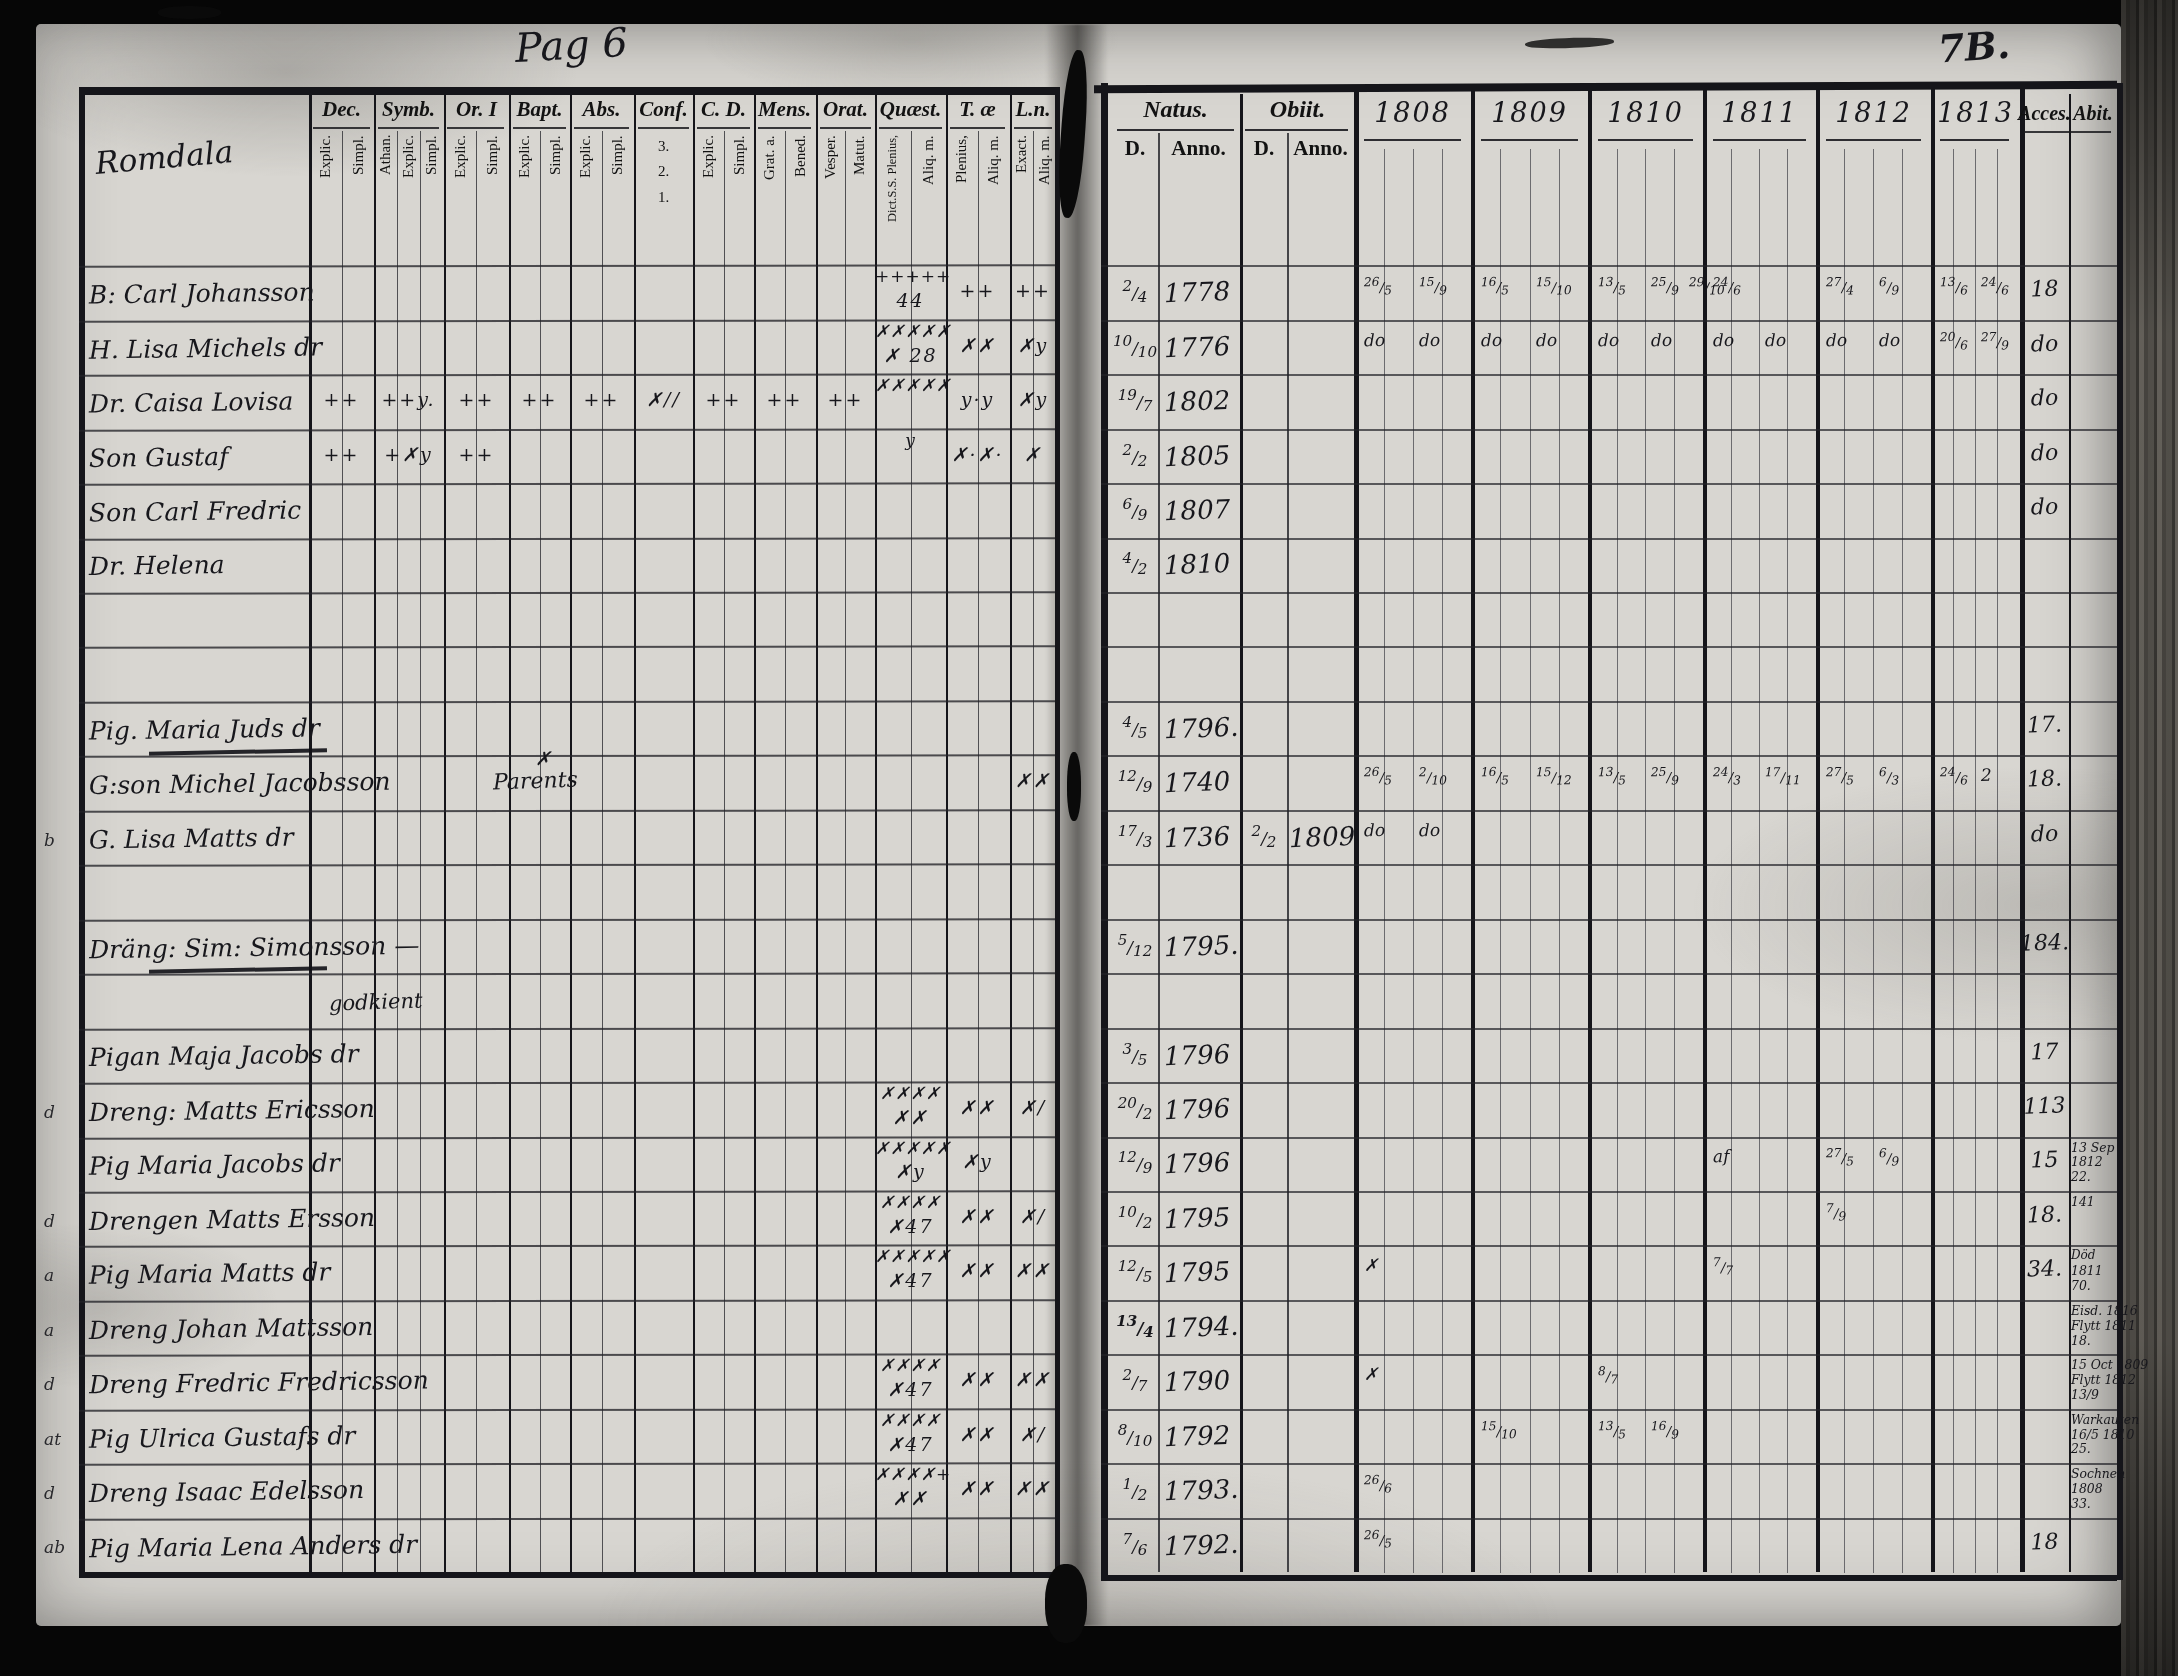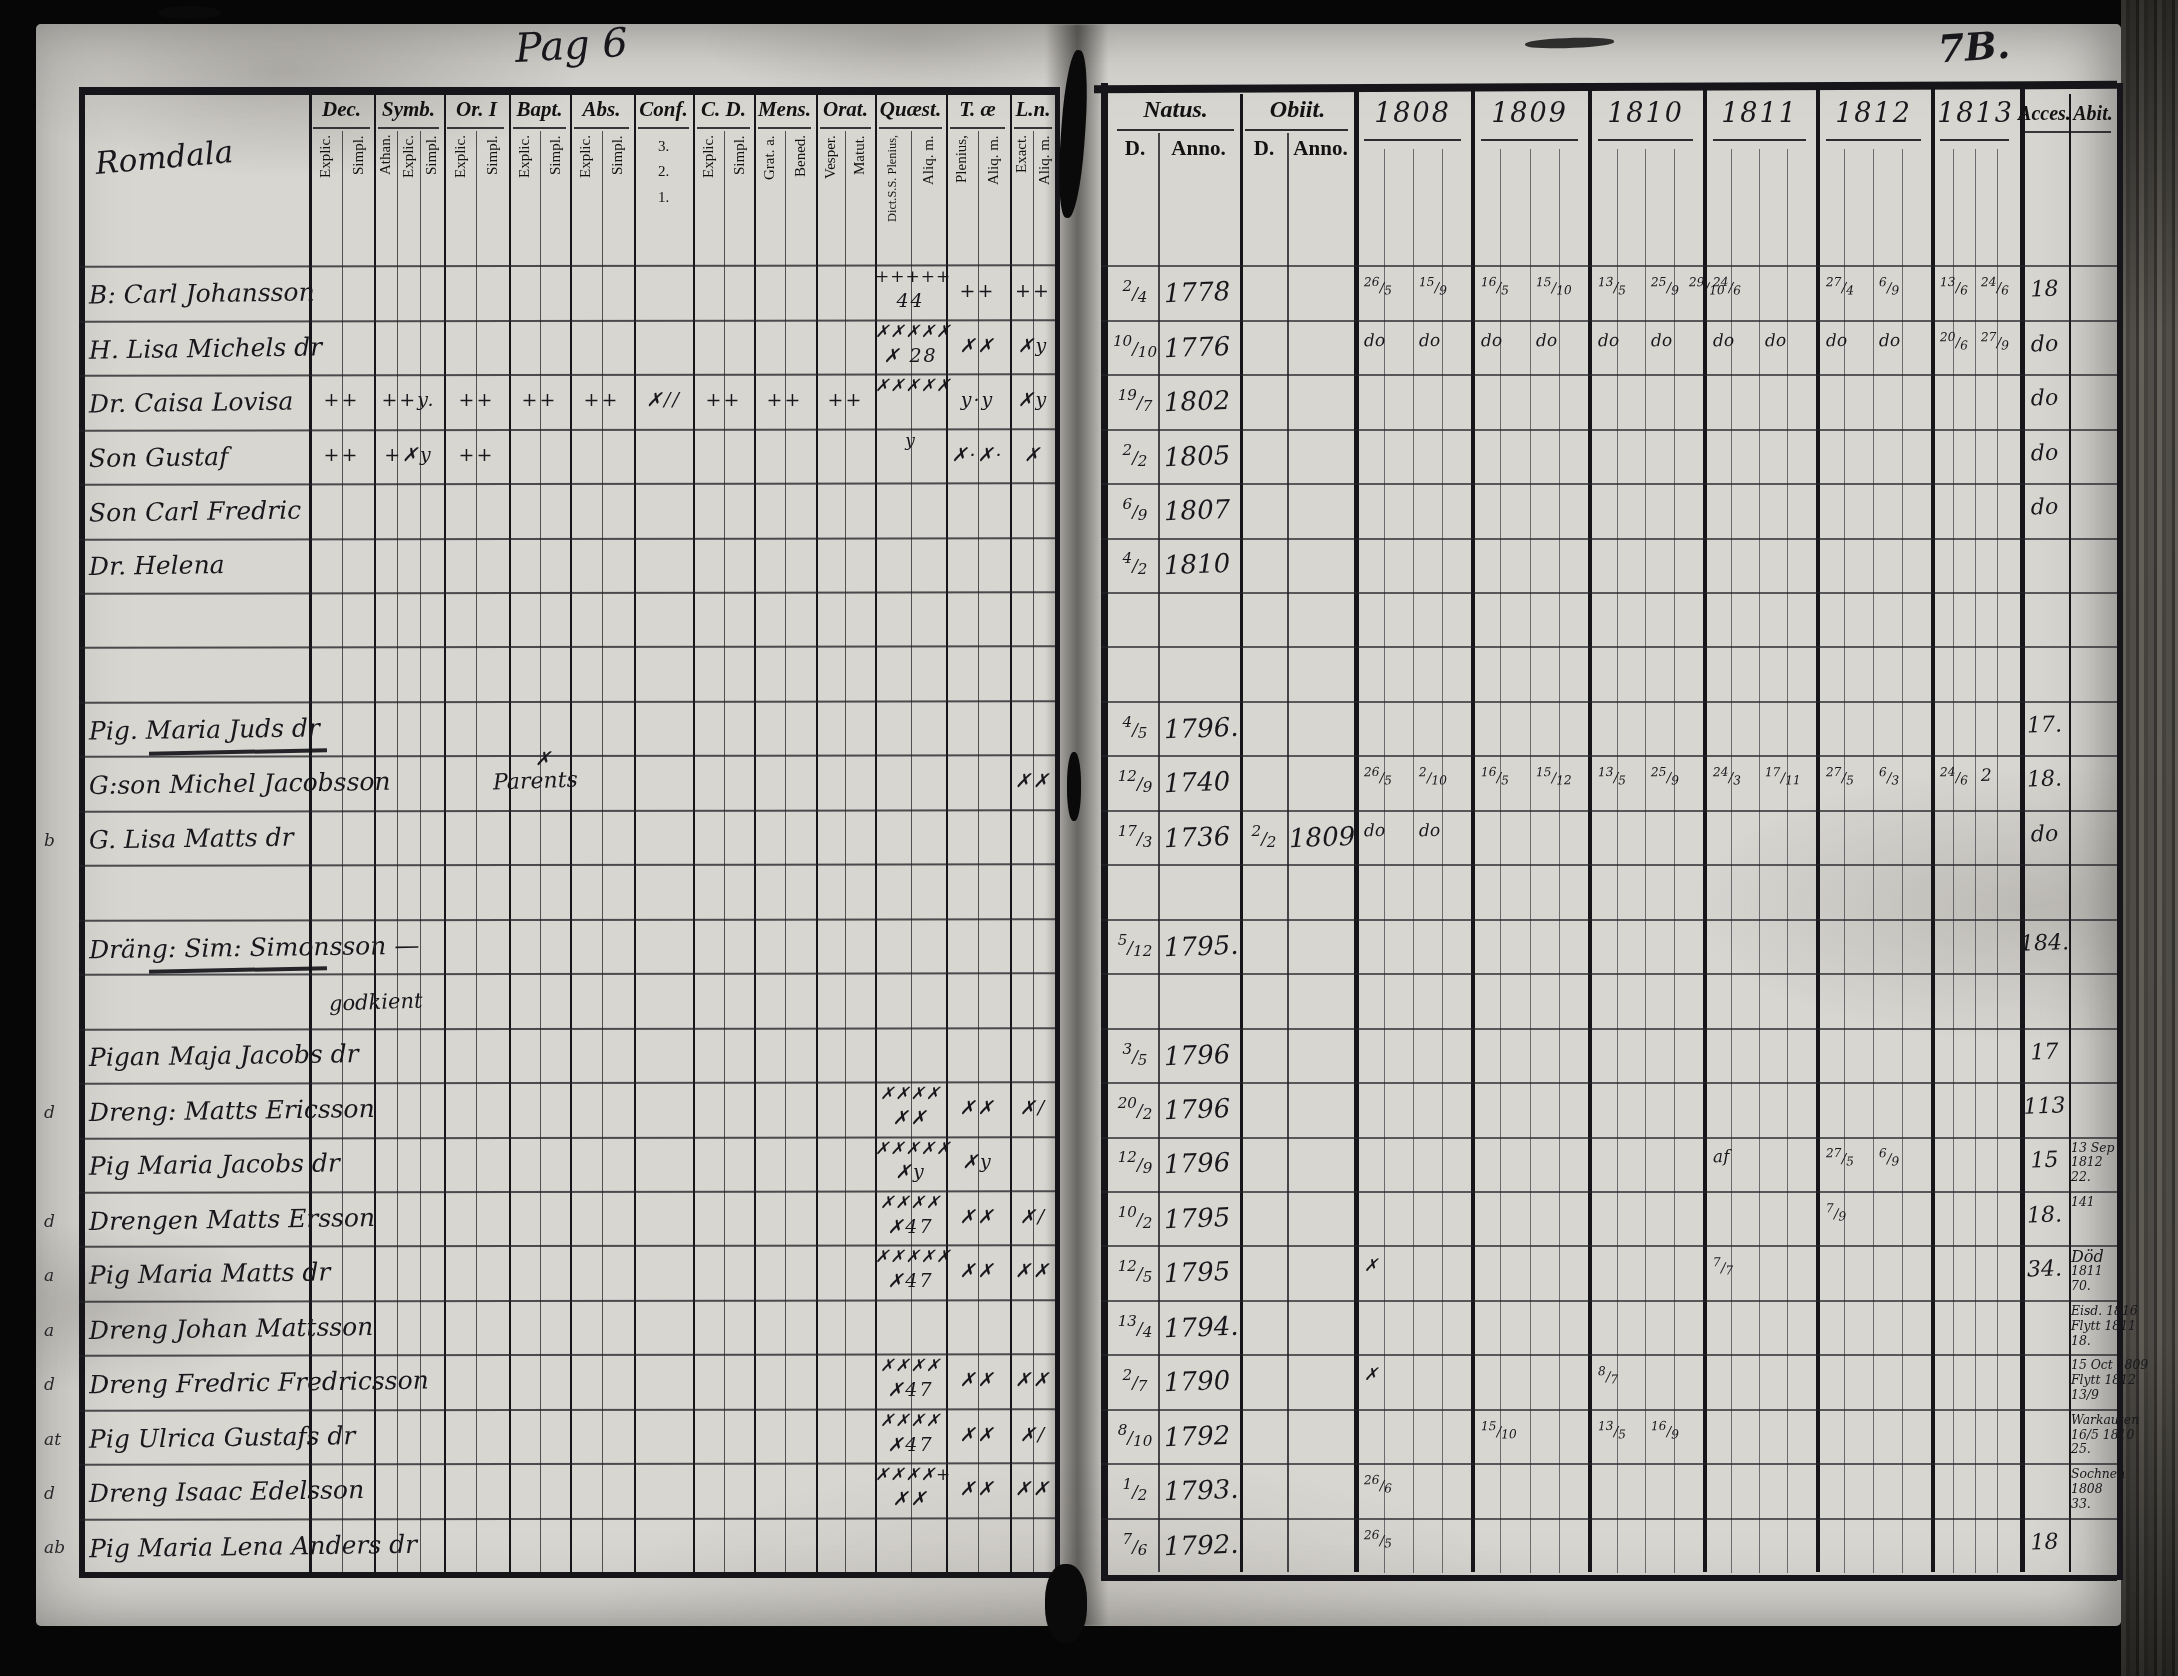--- a/index.html
+++ b/index.html
@@ -370,28 +370,28 @@
       <div class="abs hw" style="left: 89px; top: 1261px; font-size: 25px; line-height: 1.05; transform: rotate(-0.8deg);">Pig Maria Matts dr</div>
       <div class="abs hw" style="left: 875px; top: 1248px; font-size: 17px; line-height: 1.05; width: 71px; text-align: center; letter-spacing: 1px;">✗✗✗✗✗</div>
       <div class="abs hw" style="left: 875px; top: 1271px; font-size: 19px; line-height: 1.05; width: 71px; text-align: center; letter-spacing: 2px;">✗47</div>
       <div class="abs hw" style="left: 946px; top: 1261px; font-size: 19px; line-height: 1.05; width: 63px; text-align: center; letter-spacing: 2px;">✗✗</div>
       <div class="abs hw" style="left: 1010px; top: 1261px; font-size: 19px; line-height: 1.05; width: 46px; text-align: center; letter-spacing: 2px;">✗✗</div>
       <div class="abs hw fr" style="left: 1111px; top: 1257px; font-size: 21px; width: 48px; text-align: center;"><span class="nu">12</span><span class="sl">/</span><span class="de">5</span></div>
       <div class="abs hw" style="left: 1164px; top: 1259px; font-size: 26px; line-height: 1.05; transform: rotate(-2deg);">1795</div>
       <div class="abs hw fr" style="left: 1364px; top: 1255px; font-size: 17px; transform: rotate(-1deg);">✗</div>
       <div class="abs hw fr" style="left: 1713px; top: 1255px; font-size: 17px; transform: rotate(-1deg);"><span class="nu">7</span><span class="sl">/</span><span class="de">7</span></div>
       <div class="abs hw" style="left: 2018px; top: 1257px; font-size: 22px; line-height: 1.05; width: 53px; text-align: center; transform: rotate(-2deg);">34.</div>
-      <div class="abs hw" style="left: 2071px; top: 1249px; font-size: 16px; line-height: 1.05; width: 55px; overflow: visible;">Död</div>
+      <div class="abs hw" style="left: 2071px; top: 1249px; font-size: 12px; line-height: 1.05; width: 55px; overflow: visible;">Död</div>
       <div class="abs hw" style="left: 2071px; top: 1264px; font-size: 12.4px; line-height: 1.05; width: 55px; overflow: visible;">1811</div>
       <div class="abs hw" style="left: 2071px; top: 1279px; font-size: 12.4px; line-height: 1.05; width: 55px; overflow: visible;">70.</div>
       <div class="abs" style="left: 79px; top: 1300px; width: 976px; height: 1.7px; background: rgb(34, 34, 40); opacity: 0.78; transform: rotate(-0.1deg);"></div>
       <div class="abs" style="left: 1101px; top: 1300px; width: 1016px; height: 1.7px; background: rgb(34, 34, 40); opacity: 0.7;"></div>
       <div class="abs hw" style="left: 44px; top: 1322px; font-size: 17px; line-height: 1.05; opacity: 0.9;">a</div>
       <div class="abs hw" style="left: 89px; top: 1316px; font-size: 25px; line-height: 1.05; transform: rotate(-0.8deg);">Dreng Johan Mattsson</div>
-      <div class="abs hw fr" style="left: 1111px; top: 1312px; font-size: 21px; width: 48px; text-align: center;"><span class="nu">13</span><span class="sl">/</span><span class="de">4</span></div>
+      <div class="abs hw fr" style="left: 1111px; top: 1312px; font-size: 21px; width: 48px; text-align: center; font-weight: bold;"><span class="nu">13</span><span class="sl">/</span><span class="de">4</span></div>
       <div class="abs hw" style="left: 1164px; top: 1314px; font-size: 26px; line-height: 1.05; transform: rotate(-2deg);">1794.</div>
       <div class="abs hw" style="left: 2071px; top: 1304px; font-size: 12.4px; line-height: 1.05; width: 55px; overflow: visible;">Eisd. 1816</div>
       <div class="abs hw" style="left: 2071px; top: 1319px; font-size: 12.4px; line-height: 1.05; width: 42px; overflow: visible;">Flytt 1811</div>
       <div class="abs hw" style="left: 2071px; top: 1334px; font-size: 12.4px; line-height: 1.05; width: 55px; overflow: visible;">18.</div>
       <div class="abs" style="left: 79px; top: 1354px; width: 976px; height: 1.7px; background: rgb(34, 34, 40); opacity: 0.78; transform: rotate(-0.1deg);"></div>
       <div class="abs" style="left: 1101px; top: 1354px; width: 1016px; height: 1.7px; background: rgb(34, 34, 40); opacity: 0.7;"></div>
       <div class="abs hw" style="left: 44px; top: 1376px; font-size: 17px; line-height: 1.05; opacity: 0.9;">d</div>
       <div class="abs hw" style="left: 89px; top: 1370px; font-size: 25px; line-height: 1.05; transform: rotate(-0.8deg);">Dreng Fredric Fredricsson</div>
       <div class="abs hw" style="left: 875px; top: 1357px; font-size: 17px; line-height: 1.05; width: 71px; text-align: center; letter-spacing: 1px;">✗✗✗✗</div>
       <div class="abs hw" style="left: 875px; top: 1380px; font-size: 19px; line-height: 1.05; width: 71px; text-align: center; letter-spacing: 2px;">✗47</div>

